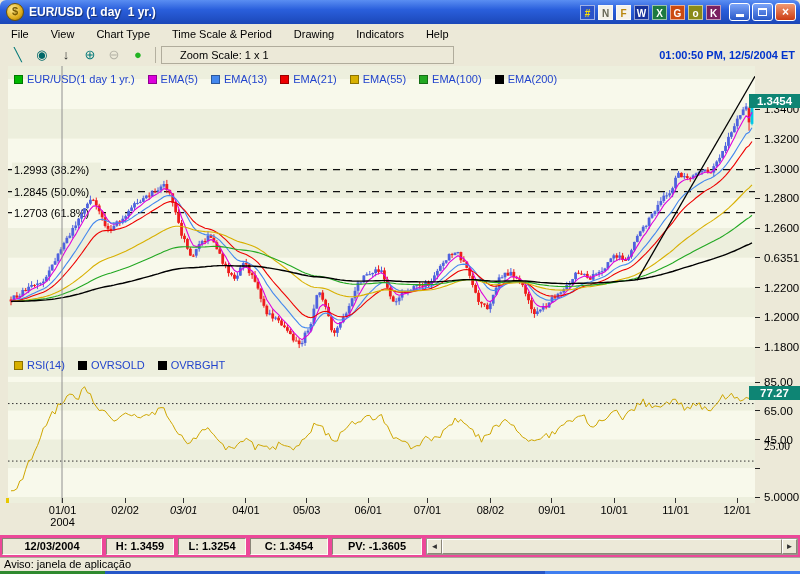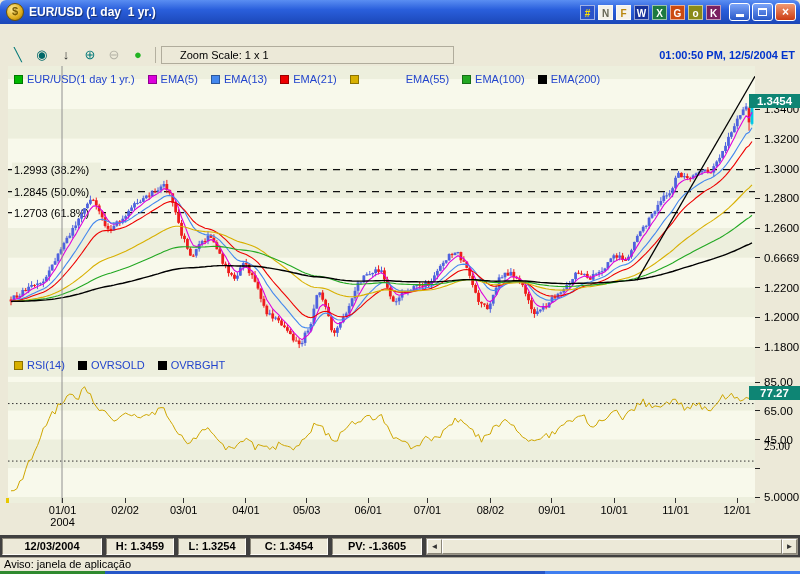--- a/index.html
+++ b/index.html
@@ -44,21 +44,21 @@
   .yaxis{position:absolute;left:755px;top:0;width:45px;height:469px;font-size:11.5px;}
   .ylab{position:absolute;left:9px;line-height:14px;}
   .ydash{position:absolute;left:0;width:5px;height:1px;background:#222;}
   .yhl{position:absolute;left:-6px;width:51px;height:14px;color:#fff;font-weight:bold;text-align:center;
     font-size:11.5px;line-height:14px;z-index:3;}
   .xaxis{position:absolute;left:0;top:432px;width:755px;height:37px;font-size:11px;}
   .xtick{position:absolute;top:0;width:1px;height:5px;background:#333;}
   .xlab{position:absolute;top:6px;width:44px;text-align:center;line-height:12px;}
   .startmark{position:absolute;left:6px;top:0;width:3px;height:5px;background:#e8c800;}
   
-  .statusbar{position:absolute;top:535px;left:0;right:0;height:22px;background:#404040;display:flex;
+  .statusbar{position:absolute;top:535px;left:0;right:0;height:22px;background:#ec4899;display:flex;
     align-items:center;gap:4px;padding-left:2px;font-size:11px;font-weight:bold;box-sizing:border-box;}
   .scell{background:#ece9d8;border:1px solid;border-color:#8a8678 #fdfcf6 #fdfcf6 #8a8678;height:17px;
     line-height:15px;text-align:center;box-sizing:border-box;}
   .hscroll{flex:1;height:17px;display:flex;background:#f4f2e6;border:1px solid #9a968a;margin-right:2px;box-sizing:border-box;}
   .harrow{width:15px;background:#ece9d8;border:1px solid;border-color:#fff #8a8678 #8a8678 #fff;
     font-size:8px;line-height:14px;text-align:center;color:#333;box-sizing:border-box;font-weight:normal;}
   .hthumb{flex:1;background:#ece9d8;border:1px solid;border-color:#fff #8a8678 #8a8678 #fff;box-sizing:border-box;}
   .messagebar{position:absolute;top:557px;left:0;right:0;height:14px;background:#ece9d8;
     border-top:1px solid #aca899;font-size:11px;line-height:13px;padding-left:4px;box-sizing:border-box;}
   .taskbar{position:absolute;top:571px;left:0;right:0;height:3px;display:flex;}
@@ -87,20 +87,29 @@
         </div>
       <div class="wbtn maxb">
           <span class="maxglyph"></span>
         </div>
       <div class="wbtn closeb">
           <span>×</span>
         </div>
     </div>
   </div>
 
+  <div class="menubar">
+      <span class="menu-item">File</span>
+      <span class="menu-item">View</span>
+      <span class="menu-item">Chart Type</span>
+      <span class="menu-item">Time Scale &amp; Period</span>
+      <span class="menu-item">Drawing</span>
+      <span class="menu-item">Indicators</span>
+      <span class="menu-item">Help</span>
+    </div>
 
   <div class="toolbar">
     <span id="toolicons" style="display:flex;align-items:center">
         <span class="tool" style="color: rgb(0, 120, 120);">╲</span>
         <span class="tool" style="color: rgb(0, 104, 104);">◉</span>
         <span class="tool" style="color: rgb(34, 34, 34);">↓</span>
         <span class="tool" style="color: rgb(0, 120, 120);">⊕</span>
         <span class="tool" style="color: rgb(178, 176, 164);">⊖</span>
         <span class="tool" style="color: rgb(34, 180, 34);">●</span>
       </span>
@@ -669,21 +678,21 @@
         <span class="lg-item">
           <span class="sq" style="background: rgb(68, 136, 238);"></span>
           <span style="color: rgb(34, 68, 204);">EMA(13)</span>
         </span>
         <span class="lg-item">
           <span class="sq" style="background: rgb(238, 0, 0);"></span>
           <span style="color: rgb(34, 68, 204);">EMA(21)</span>
         </span>
         <span class="lg-item">
           <span class="sq" style="background: rgb(216, 176, 0);"></span>
-          <span style="color: rgb(34, 68, 204); margin-left: 43px;">EMA(55)</span>
+          <span style="color: rgb(34, 68, 204);">EMA(55)</span>
         </span>
         <span class="lg-item">
           <span class="sq" style="background: rgb(34, 168, 34);"></span>
           <span style="color: rgb(34, 68, 204);">EMA(100)</span>
         </span>
         <span class="lg-item">
           <span class="sq" style="background: rgb(0, 0, 0);"></span>
           <span style="color: rgb(34, 68, 204);">EMA(200)</span>
         </span>
       </div>
@@ -706,21 +715,21 @@
         <span class="ylab" style="top: 36px;">1.3400</span>
         <span class="ydash" style="top: 72.26px;"></span>
         <span class="ylab" style="top: 65.76px;">1.3200</span>
         <span class="ydash" style="top: 102.02px;"></span>
         <span class="ylab" style="top: 95.52px;">1.3000</span>
         <span class="ydash" style="top: 131.78px;"></span>
         <span class="ylab" style="top: 125.28px;">1.2800</span>
         <span class="ydash" style="top: 161.54px;"></span>
         <span class="ylab" style="top: 155.04px;">1.2600</span>
         <span class="ydash" style="top: 191.3px;"></span>
-        <span class="ylab" style="top: 184.8px;">0.6669</span>
+        <span class="ylab" style="top: 184.8px;">0.6351</span>
         <span class="ydash" style="top: 221.06px;"></span>
         <span class="ylab" style="top: 214.56px;">1.2200</span>
         <span class="ydash" style="top: 250.82px;"></span>
         <span class="ylab" style="top: 244.32px;">1.2000</span>
         <span class="ydash" style="top: 280.58px;"></span>
         <span class="ylab" style="top: 274.08px;">1.1800</span>
         <span class="ydash" style="top: 315.5px;"></span>
         <span class="ylab" style="top: 309px;">85.00</span>
         <span class="ydash" style="top: 344.25px;"></span>
         <span class="ylab" style="top: 337.75px;">65.00</span>
@@ -733,21 +742,21 @@
         <span class="yhl" style="top: 27.9648px; background: rgb(14, 133, 116);">1.3454</span>
         <span class="yhl" style="top: 320.112px; background: rgb(14, 133, 116);">77.27</span>
       </div>
     <div class="xaxis" id="xaxis">
         <span class="startmark"></span>
         <span class="xtick" style="left: 62.0736px;"></span>
         <span class="xlab" style="left: 40.5736px;">01/01<br>2004</span>
         <span class="xtick" style="left: 124.614px;"></span>
         <span class="xlab" style="left: 103.114px;">02/02</span>
         <span class="xtick" style="left: 183.153px;"></span>
-        <span class="xlab" style="left: 161.653px;">03/01</span>
+        <span class="xlab" style="left: 161.653px; font-style: italic;">03/01</span>
         <span class="xtick" style="left: 245.397px;"></span>
         <span class="xlab" style="left: 223.897px;">04/01</span>
         <span class="xtick" style="left: 306.159px;"></span>
         <span class="xlab" style="left: 284.659px;">05/03</span>
         <span class="xtick" style="left: 367.662px;"></span>
         <span class="xlab" style="left: 346.162px;">06/01</span>
         <span class="xtick" style="left: 426.942px;"></span>
         <span class="xlab" style="left: 405.442px;">07/01</span>
         <span class="xtick" style="left: 489.927px;"></span>
         <span class="xlab" style="left: 468.427px;">08/02</span>

